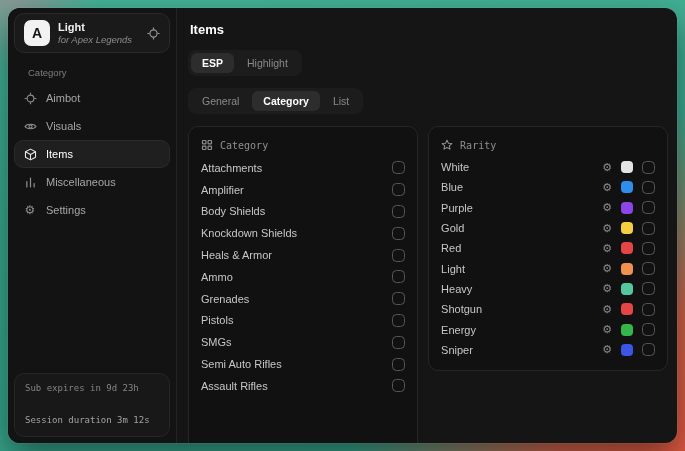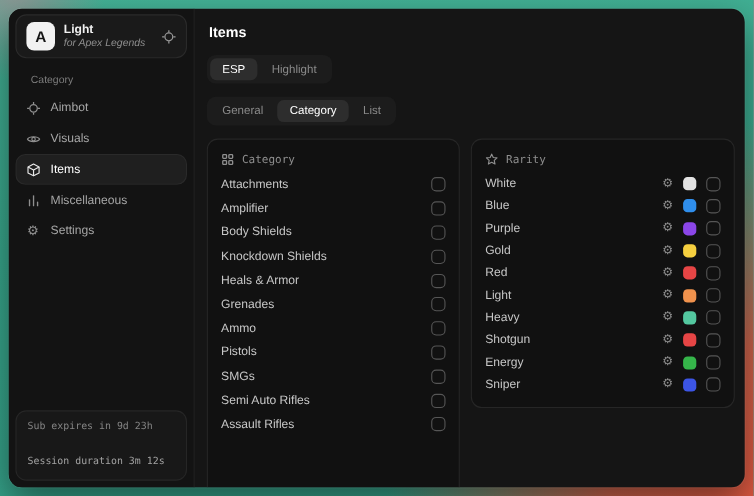--- a/index.html
+++ b/index.html
@@ -81,21 +81,21 @@
     display: inline-flex; align-self: flex-start;
     background: #1c1c1c; border-radius: 8px;
     padding: 3px; gap: 2px;
     margin-bottom: 12px;
   }
   .pill {
     padding: 4px 11px; border-radius: 6px;
     font-size: 10.5px; color: #8a8a8a; cursor: pointer;
     white-space: nowrap;
   }
-  .pill.active { background: #2d2d2d; color: #fff; font-weight: normal; }
+  .pill.active { background: #2d2d2d; color: #fff; font-weight: bold; }
   .panels { display: flex; gap: 10px; align-items: flex-start; flex: 1; }
   .panel {
     background: #111111;
     border: 1px solid #262626;
     border-radius: 10px;
     padding: 6px 12px 10px 12px;
   }
   .panel-category { width: 234px; height: 340px; }
   .panel-rarity   { width: 244px; }
   .panel-header {
@@ -267,26 +267,26 @@
               <span class="row-label">Knockdown Shields</span>
               <span class="checkbox"></span>
             </div>
 
             <div class="row">
               <span class="row-label">Heals &amp; Armor</span>
               <span class="checkbox"></span>
             </div>
 
             <div class="row">
+              <span class="row-label">Ammo</span>
+              <span class="checkbox"></span>
+            </div>
+
+            <div class="row">
               <span class="row-label">Grenades</span>
-              <span class="checkbox"></span>
-            </div>
-
-            <div class="row">
-              <span class="row-label">Ammo</span>
               <span class="checkbox"></span>
             </div>
 
             <div class="row">
               <span class="row-label">Pistols</span>
               <span class="checkbox"></span>
             </div>
 
             <div class="row">
               <span class="row-label">SMGs</span>

